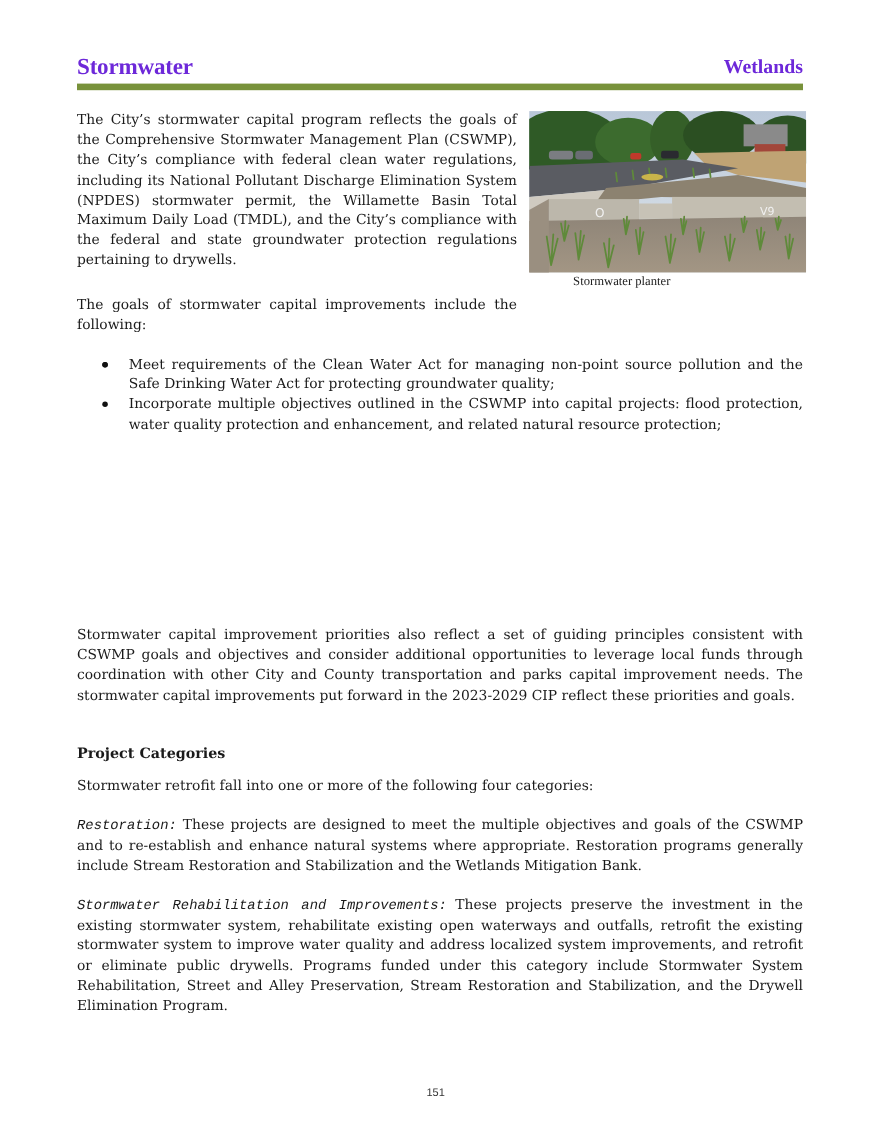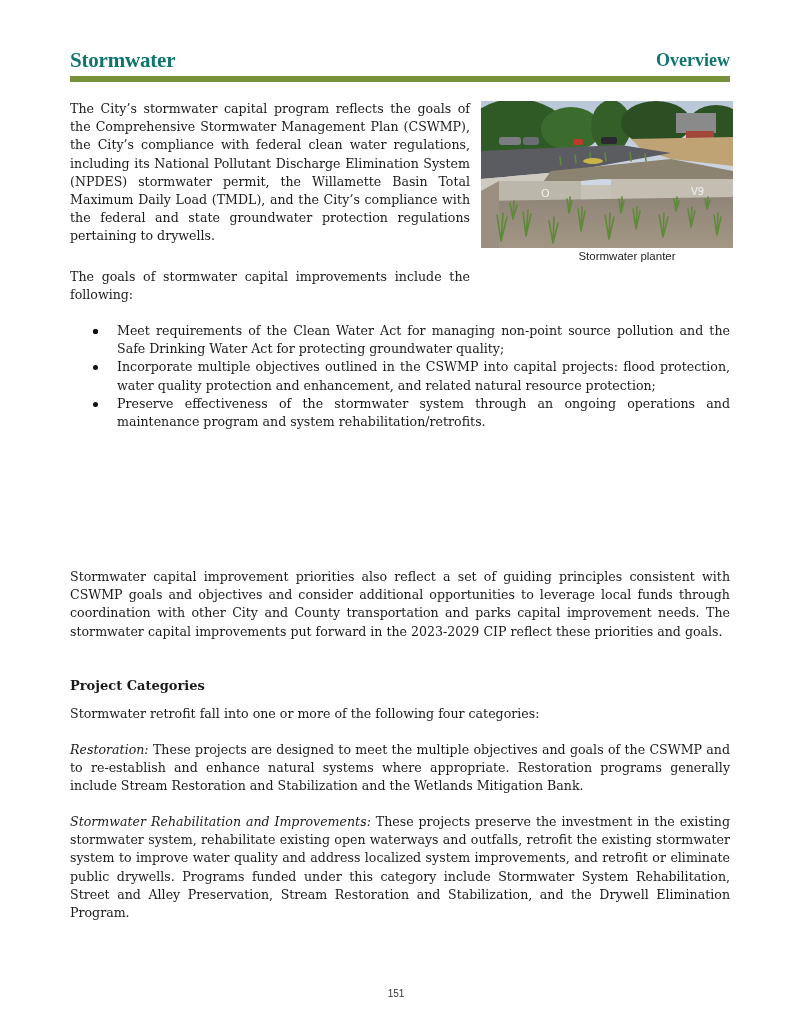--- a/index.html
+++ b/index.html
@@ -5,68 +5,68 @@
   html, body { margin: 0; padding: 0; background: #ffffff; }
   body { width: 800px; height: 1035px; position: relative; overflow: hidden; }
   .page {
     position: absolute; left: 70px; top: 0; width: 660px;
     font-family: "DejaVu Serif", "Liberation Serif", serif;
     color: #1a1a1a;
   }
   .header {
     position: absolute; top: 48px; left: 0; width: 660px; height: 26px;
     font-family: "Liberation Serif", "DejaVu Serif", serif;
-    font-weight: bold; color: #0f766e;
+    font-weight: bold; color: #6d28d9;
   }
   .header .title { position: absolute; left: 0; top: 0; font-size: 21px; letter-spacing: -0.2px; }
   .header .section { position: absolute; right: 0; top: 2px; font-size: 18px; }
   .rule { position: absolute; top: 76px; left: 0; width: 660px; height: 6px; background: #78923b; }
 
   .text { font-size: 12.6px; line-height: 18.2px; text-align: justify; }
   .intro { position: absolute; top: 100px; left: 0; width: 400px; }
   .goals-lead { position: absolute; top: 268px; left: 0; width: 400px; }
 
   .photo {
     position: absolute; top: 101px; left: 411px; width: 252px; height: 147px; overflow: hidden;
   }
   .photo svg { display: block; }
   .caption {
-    position: absolute; top: 250px; left: 411px; width: 252px; text-align: center;
-    font-family: Liberation Sans, sans-serif; font-size: 11.5px; color: #222;
+    position: absolute; top: 250px; left: 411px; width: 252px; 
+    font-family: Liberation Serif, serif; font-size: 11.5px; color: #222;
     padding-left: 40px; box-sizing: border-box;
   }
 
   .bullets { position: absolute; top: 322px; left: 0; width: 660px; margin: 0; padding: 0; list-style: none; }
   .bullets li { position: relative; padding-left: 47px; }
   .bullets li .dot {
     position: absolute; left: 23px; top: 7px; width: 5px; height: 5px; border-radius: 50%; background: #111;
   }
 
   .para2 { position: absolute; top: 568px; left: 0; width: 660px; }
   .cat-heading {
     position: absolute; top: 677px; left: 0; font-weight: bold; font-size: 13px; line-height: 18px;
   }
   .cat-lead { position: absolute; top: 705px; left: 0; width: 660px; }
   .cat-restoration { position: absolute; top: 741px; left: 0; width: 660px; }
   .cat-rehab { position: absolute; top: 813px; left: 0; width: 660px; }
-  .cat-label { font-style: italic; }
+  .cat-label { font-style: italic; font-family: Liberation Mono, monospace; }
 
   .page-number {
     position: absolute; top: 988px; left: 0; width: 792px; text-align: center;
     font-family: "Liberation Sans", "DejaVu Sans", sans-serif; font-size: 10px; color: #333;
   }
 </style>
 </head>
 <body>
 
 <div class="page">
 
   <div class="header">
     <span class="title">Stormwater</span>
-    <span class="section">Overview</span>
+    <span class="section">Wetlands</span>
   </div>
   <div class="rule"></div>
 
   <p class="text intro" style="margin:0">The City’s stormwater capital program reflects the goals of the Comprehensive Stormwater Management Plan (CSWMP), the City’s compliance with federal clean water regulations, including its National Pollutant Discharge Elimination System (NPDES) stormwater permit, the Willamette Basin Total Maximum Daily Load (TMDL), and the City’s compliance with the federal and state groundwater protection regulations pertaining to drywells.</p>
 
   <div class="photo">
     <svg width="252" height="147" viewBox="0 0 252 147" xmlns="http://www.w3.org/2000/svg">
       <defs>
         <linearGradient id="sky" x1="0" y1="0" x2="0" y2="1">
           <stop offset="0" stop-color="#b9c7d8"></stop>
@@ -131,21 +131,20 @@
     </svg>
   </div>
   <div class="caption">Stormwater planter</div>
 
   <p class="text goals-lead" style="margin:0">The goals of stormwater capital improvements include the following:</p>
 
   <ul class="bullets text">
     <li><span class="dot"></span></li>
     <li><span class="dot"></span><span>Meet requirements of the Clean Water Act for managing non-point source pollution and the Safe Drinking Water Act for protecting groundwater quality;</span></li>
     <li><span class="dot"></span><span>Incorporate multiple objectives outlined in the CSWMP into capital projects: flood protection, water quality protection and enhancement, and related natural resource protection;</span></li>
-    <li><span class="dot"></span><span>Preserve effectiveness of the stormwater system through an ongoing operations and maintenance program and system rehabilitation/retrofits.</span></li>
   </ul>
 
   <p class="text para2" style="margin:0">Stormwater capital improvement priorities also reflect a set of guiding principles consistent with CSWMP goals and objectives and consider additional opportunities to leverage local funds through coordination with other City and County transportation and parks capital improvement needs. The stormwater capital improvements put forward in the 2023-2029 CIP reflect these priorities and goals.</p>
 
   <div class="cat-heading">Project Categories</div>
   <p class="text cat-lead" style="margin:0">Stormwater retrofit fall into one or more of the following four categories:</p>
 
   <p class="text cat-restoration" style="margin:0">
     <span class="cat-label">Restoration:</span><span> These projects are designed to meet the multiple objectives and goals of the CSWMP and to re-establish and enhance natural systems where appropriate. Restoration programs generally include Stream Restoration and Stabilization and the Wetlands Mitigation Bank.</span>
   </p>

